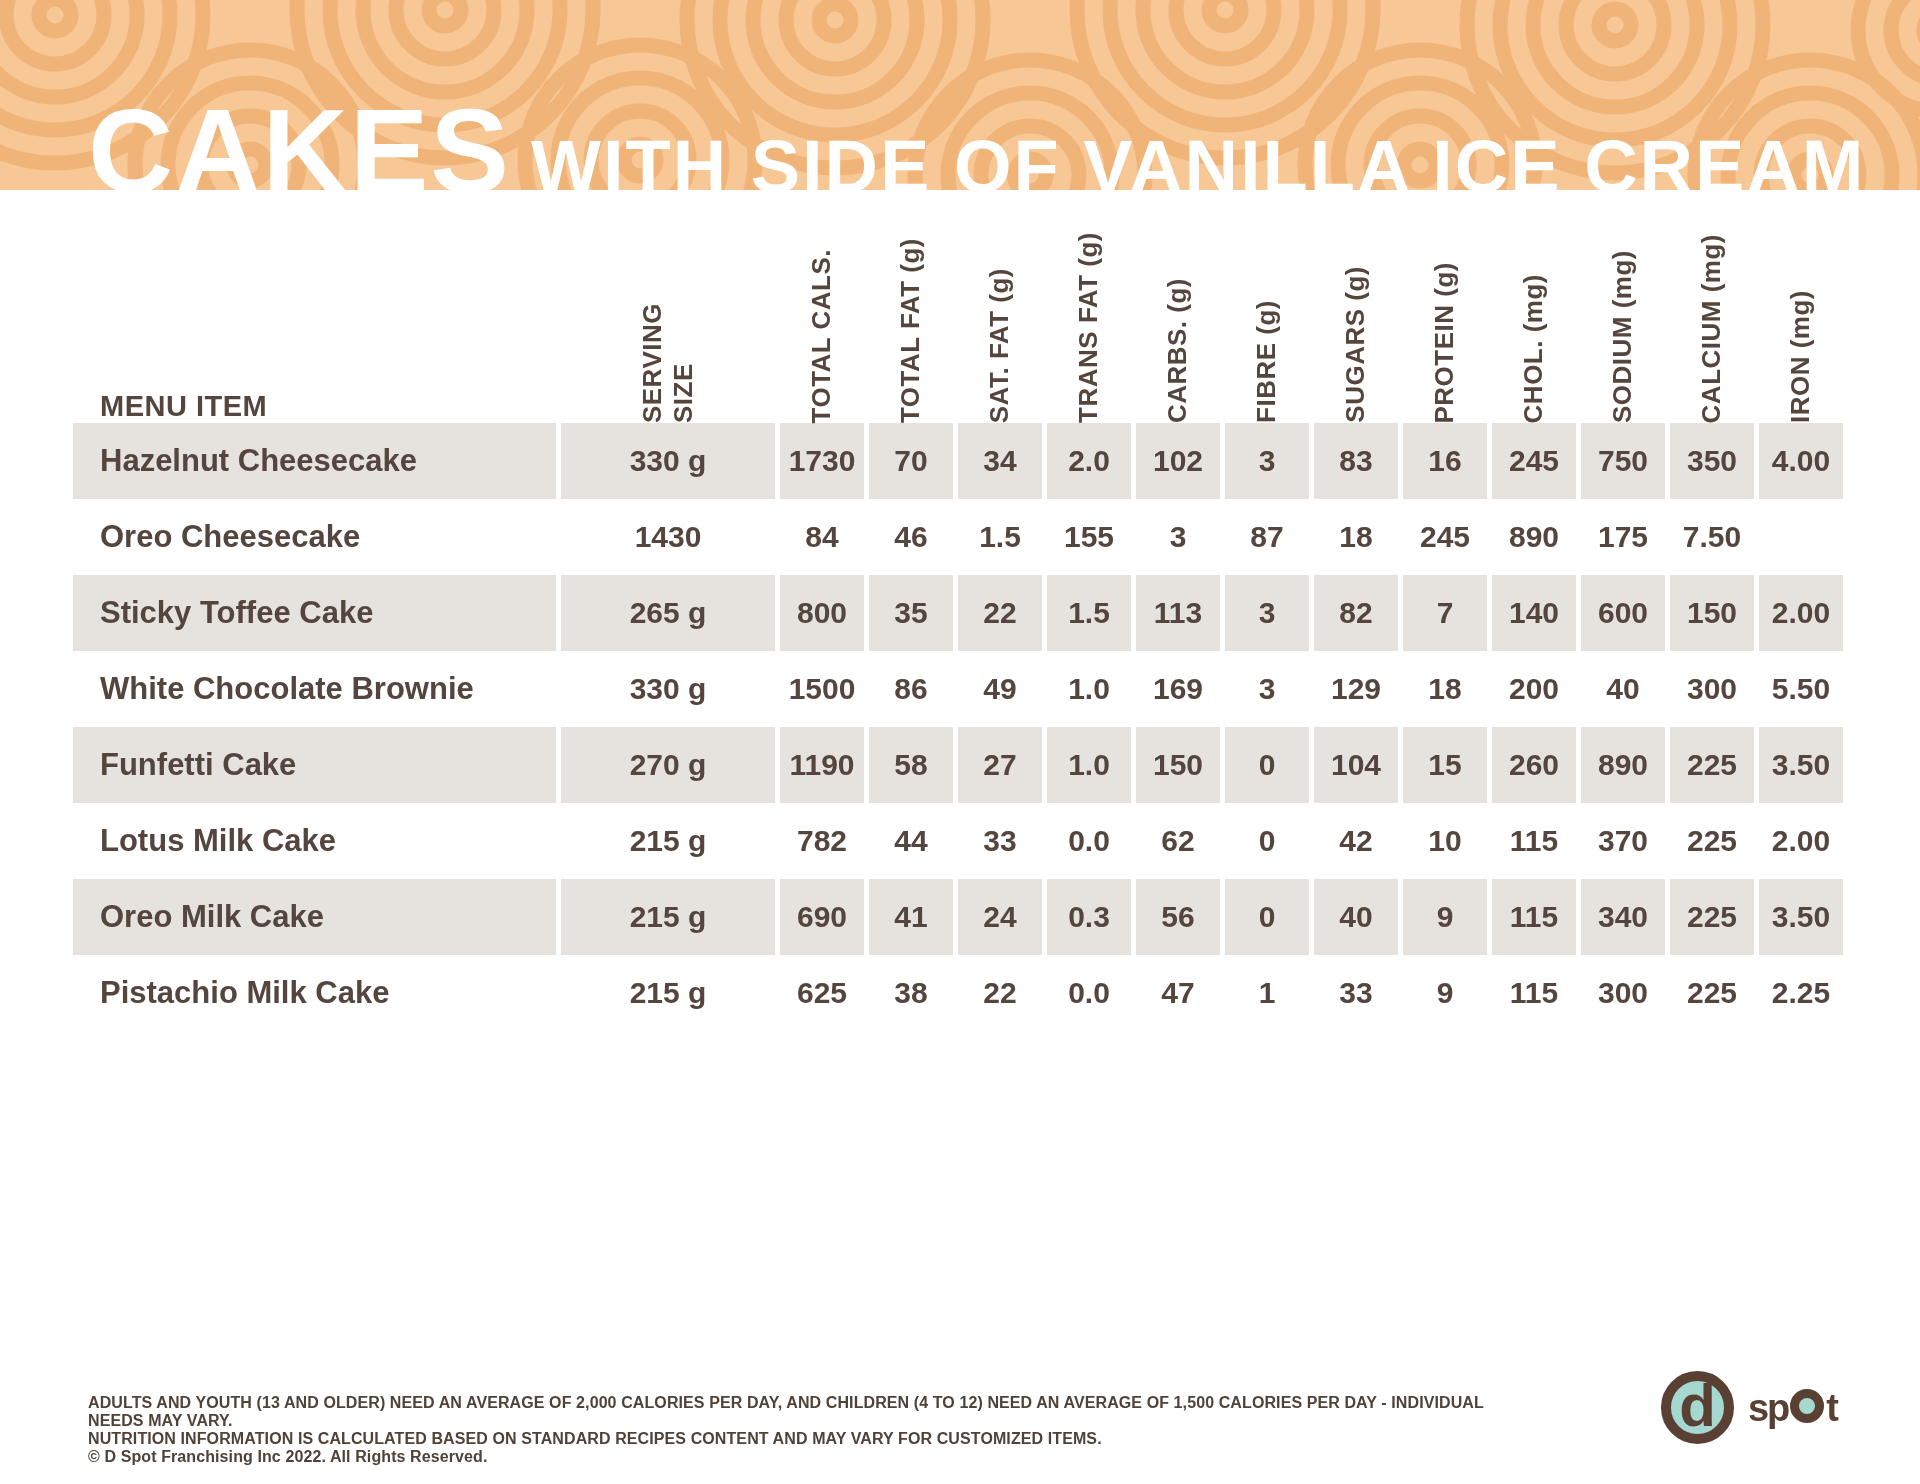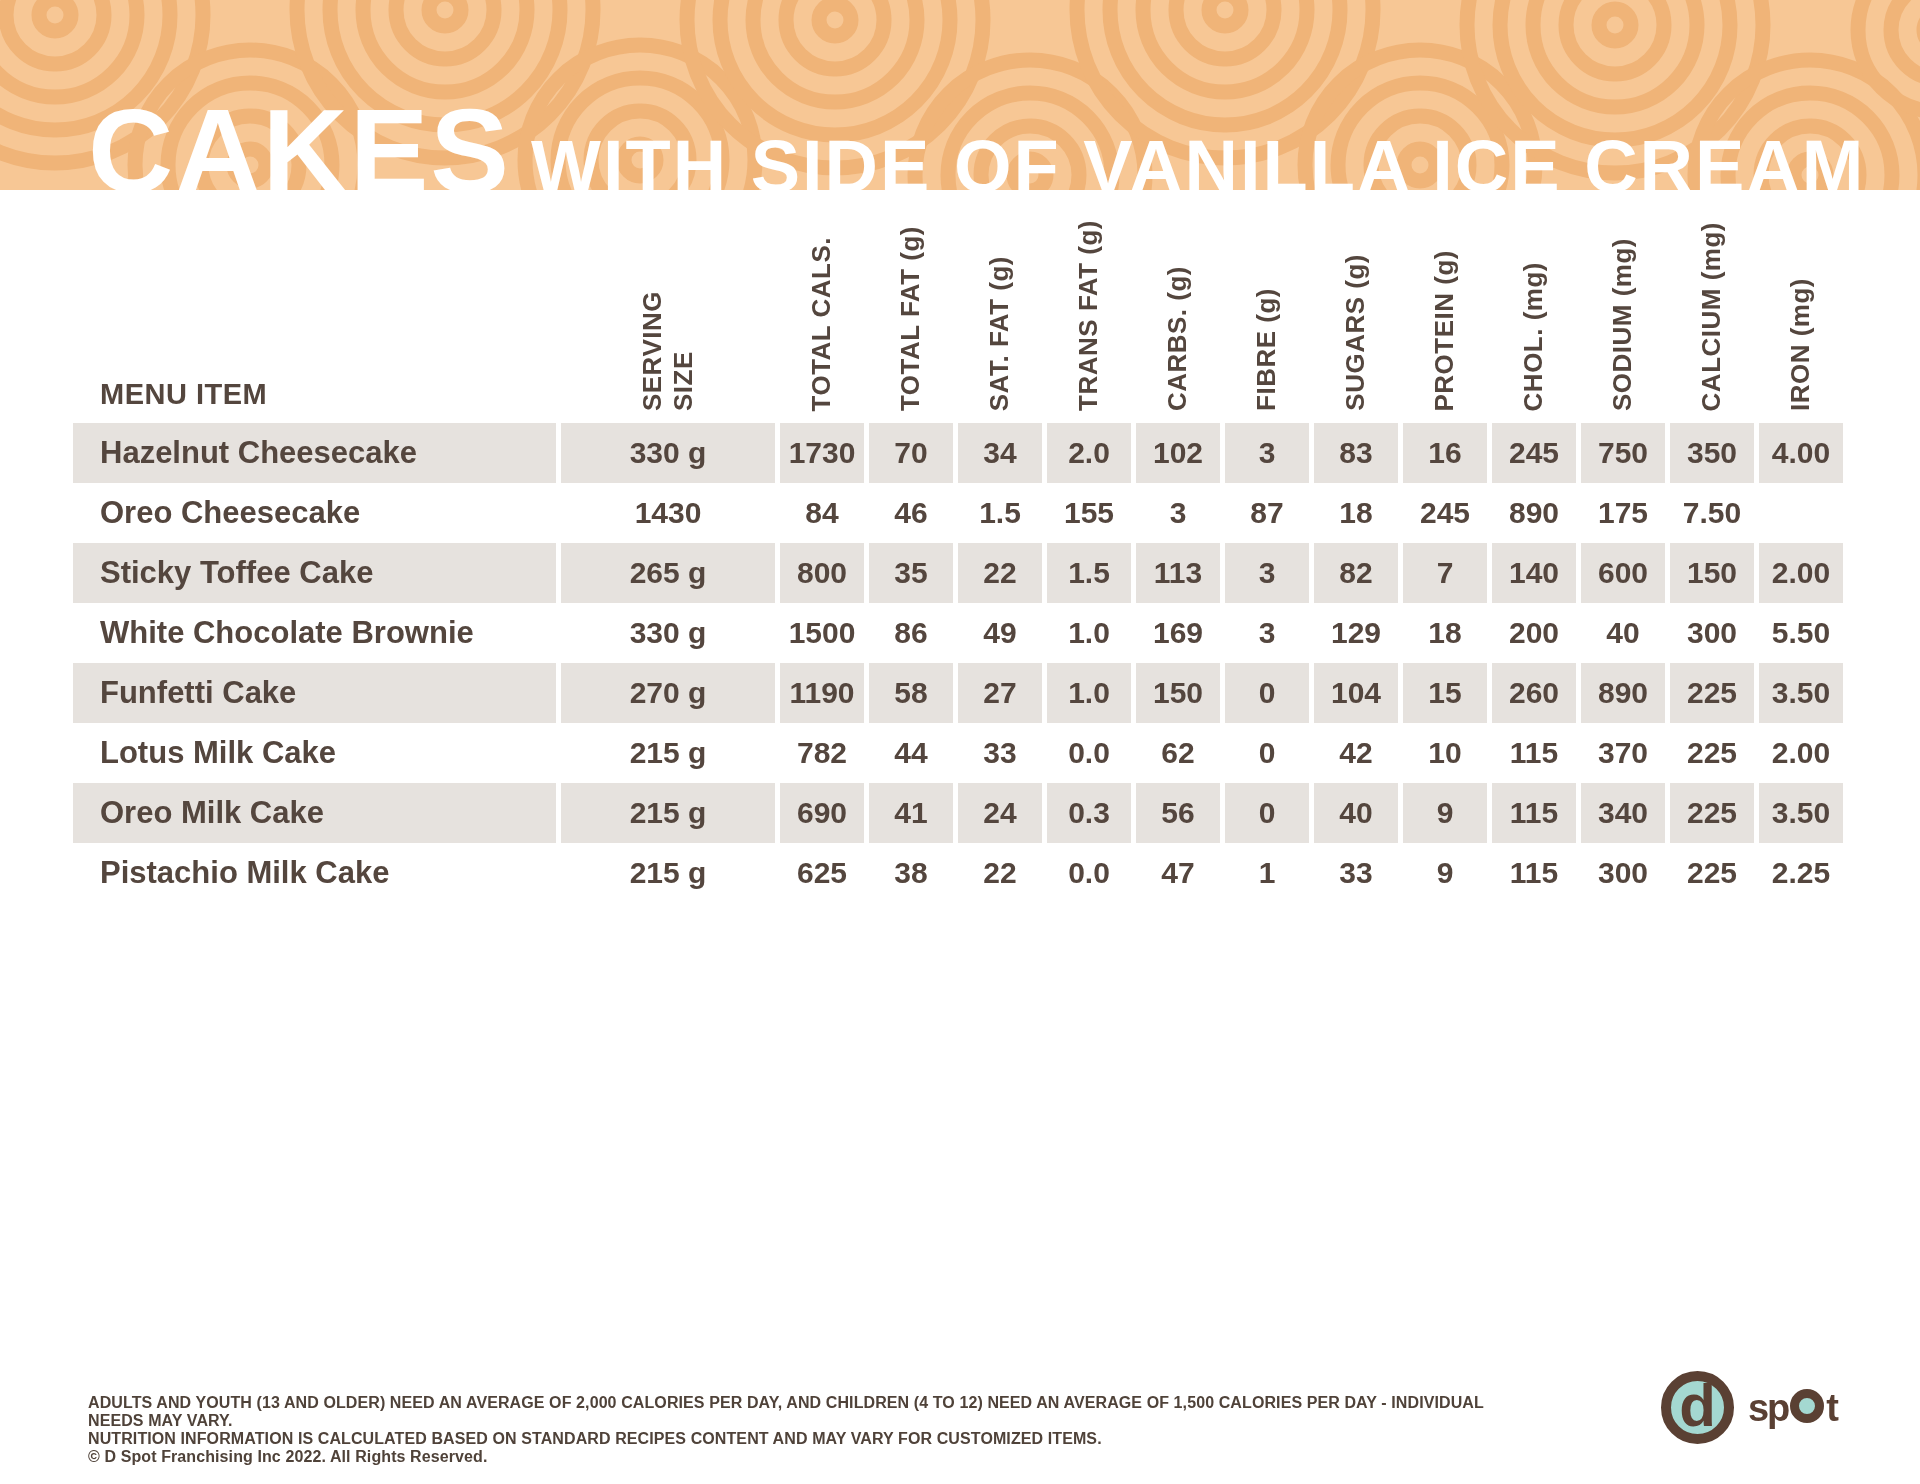--- a/index.html
+++ b/index.html
@@ -43,32 +43,31 @@
     color:#ffffff;letter-spacing:2px;
   }
   
   .table{position:absolute;left:73px;top:190px;width:1770px;}
   .thead,.trow{
     display:grid;grid-template-columns:var(--cols);column-gap:5px;
   }
   .thead{height:233px;}
   .hcell{
     display:flex;align-items:flex-end;justify-content:center;
-    padding-bottom:12px;
   }
   .hcell.menu{justify-content:flex-start;padding-left:27px;}
   .menu-head{
     font-size:29px;font-weight:700;letter-spacing:0.5px;
   }
   .rot{
     writing-mode:vertical-rl;transform:rotate(180deg);
     font-size:26px;font-weight:700;letter-spacing:0.5px;
     white-space:pre-line;line-height:1.2;
   }
-  .trow{height:60px;}
+  .trow{height:76px;}
   .cell{
     display:flex;align-items:center;justify-content:center;
     font-size:30px;font-weight:700;
   }
   .cell.name{justify-content:flex-start;padding-left:27px;font-size:31px;}
   .trow.shaded .cell{background:var(--row-shade);}
   
   .footer-notes{
     position:absolute;left:88px;top:1394px;width:1420px;
     font-size:16px;font-weight:700;line-height:18px;

